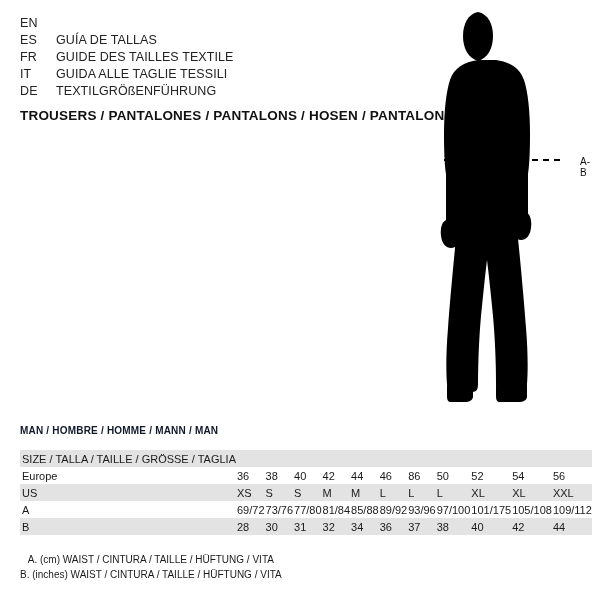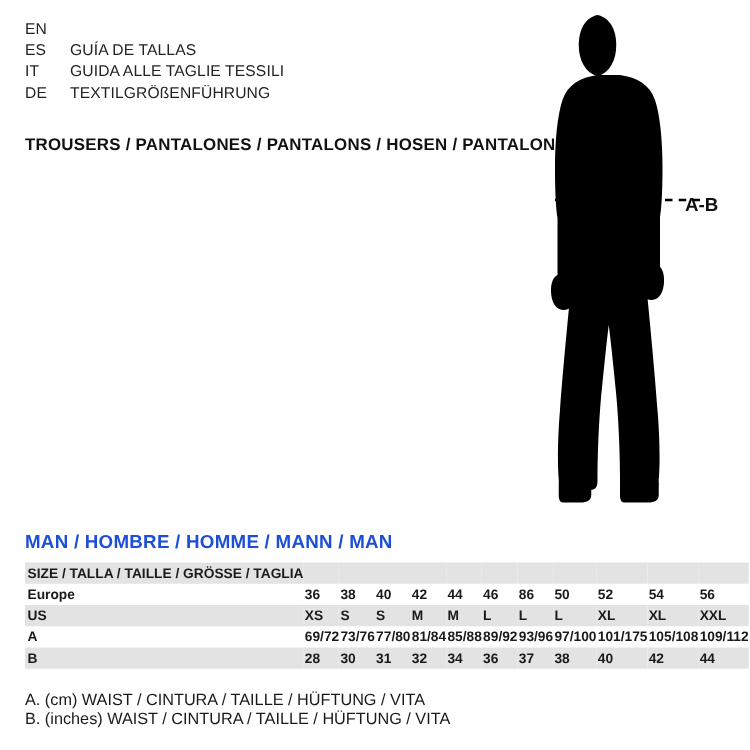--- a/index.html
+++ b/index.html
@@ -61,91 +61,96 @@
     left: 420px;
     top: 8px;
     width: 175px;
     height: 400px;
   }
   .figure-wrap svg {
     display: block;
   }
   .ab-label {
     position: absolute;
-    left: 548px;
+    left: 580px;
     top: 156px;
-    font-size: 15px;
-    font-weight: bold;
+    font-size: 10px;
+    font-weight: normal;
     color: #111;
   }
 
   
   .man-title {
     position: absolute;
     left: 20px;
     top: 425px;
-    font-size: 15px;
+    font-size: 10px;
     font-weight: bold;
     letter-spacing: 0.2px;
-    color: #1d4ed8;
+    color: #0f172a;
   }
 
   table.size-table {
     position: absolute;
     left: 20px;
     top: 450px;
     width: 560px;
     border-collapse: collapse;
     font-size: 11px;
     color: #1a1a1a;
   }
   table.size-table td, table.size-table th {
     padding: 0;
     height: 17px;
     text-align: left;
-    font-weight: bold;
+    font-weight: normal;
     vertical-align: middle;
     white-space: nowrap;
   }
   table.size-table tr.shaded {
     background: #e3e3e3;
   }
   table.size-table .label-cell {
     width: 93px;
     padding-left: 2px;
   }
   table.size-table .val-cell {
     width: 51px;
     padding-left: 1px;
   }
 
   .footnotes {
     position: absolute;
     left: 20px;
     top: 552px;
-    font-size: 13px;
+    font-size: 10px;
     line-height: 15px;
     color: #1a1a1a;
+    text-align: center;
   }
   .footnotes div {
     white-space: nowrap;
   }
 </style>
 </head>
 <body>
 
 <div class="page">
 
   <div class="lang-block">
     <div class="lang-row">
       <span class="lang-code">EN</span>
     </div>
     <div class="lang-row">
       <span class="lang-code">ES</span>
       <span class="lang-text">GUÍA DE TALLAS</span>
+    </div>
+    <div class="lang-row">
+      <span class="lang-code">FR</span>
+      <span class="lang-text">GUIDE DES TAILLES TEXTILE</span>
     </div>
     <div class="lang-row">
       <span class="lang-code">IT</span>
       <span class="lang-text">GUIDA ALLE TAGLIE TESSILI</span>
     </div>
     <div class="lang-row">
       <span class="lang-code">DE</span>
       <span class="lang-text">TEXTILGRÖßENFÜHRUNG</span>
     </div>
   </div>

